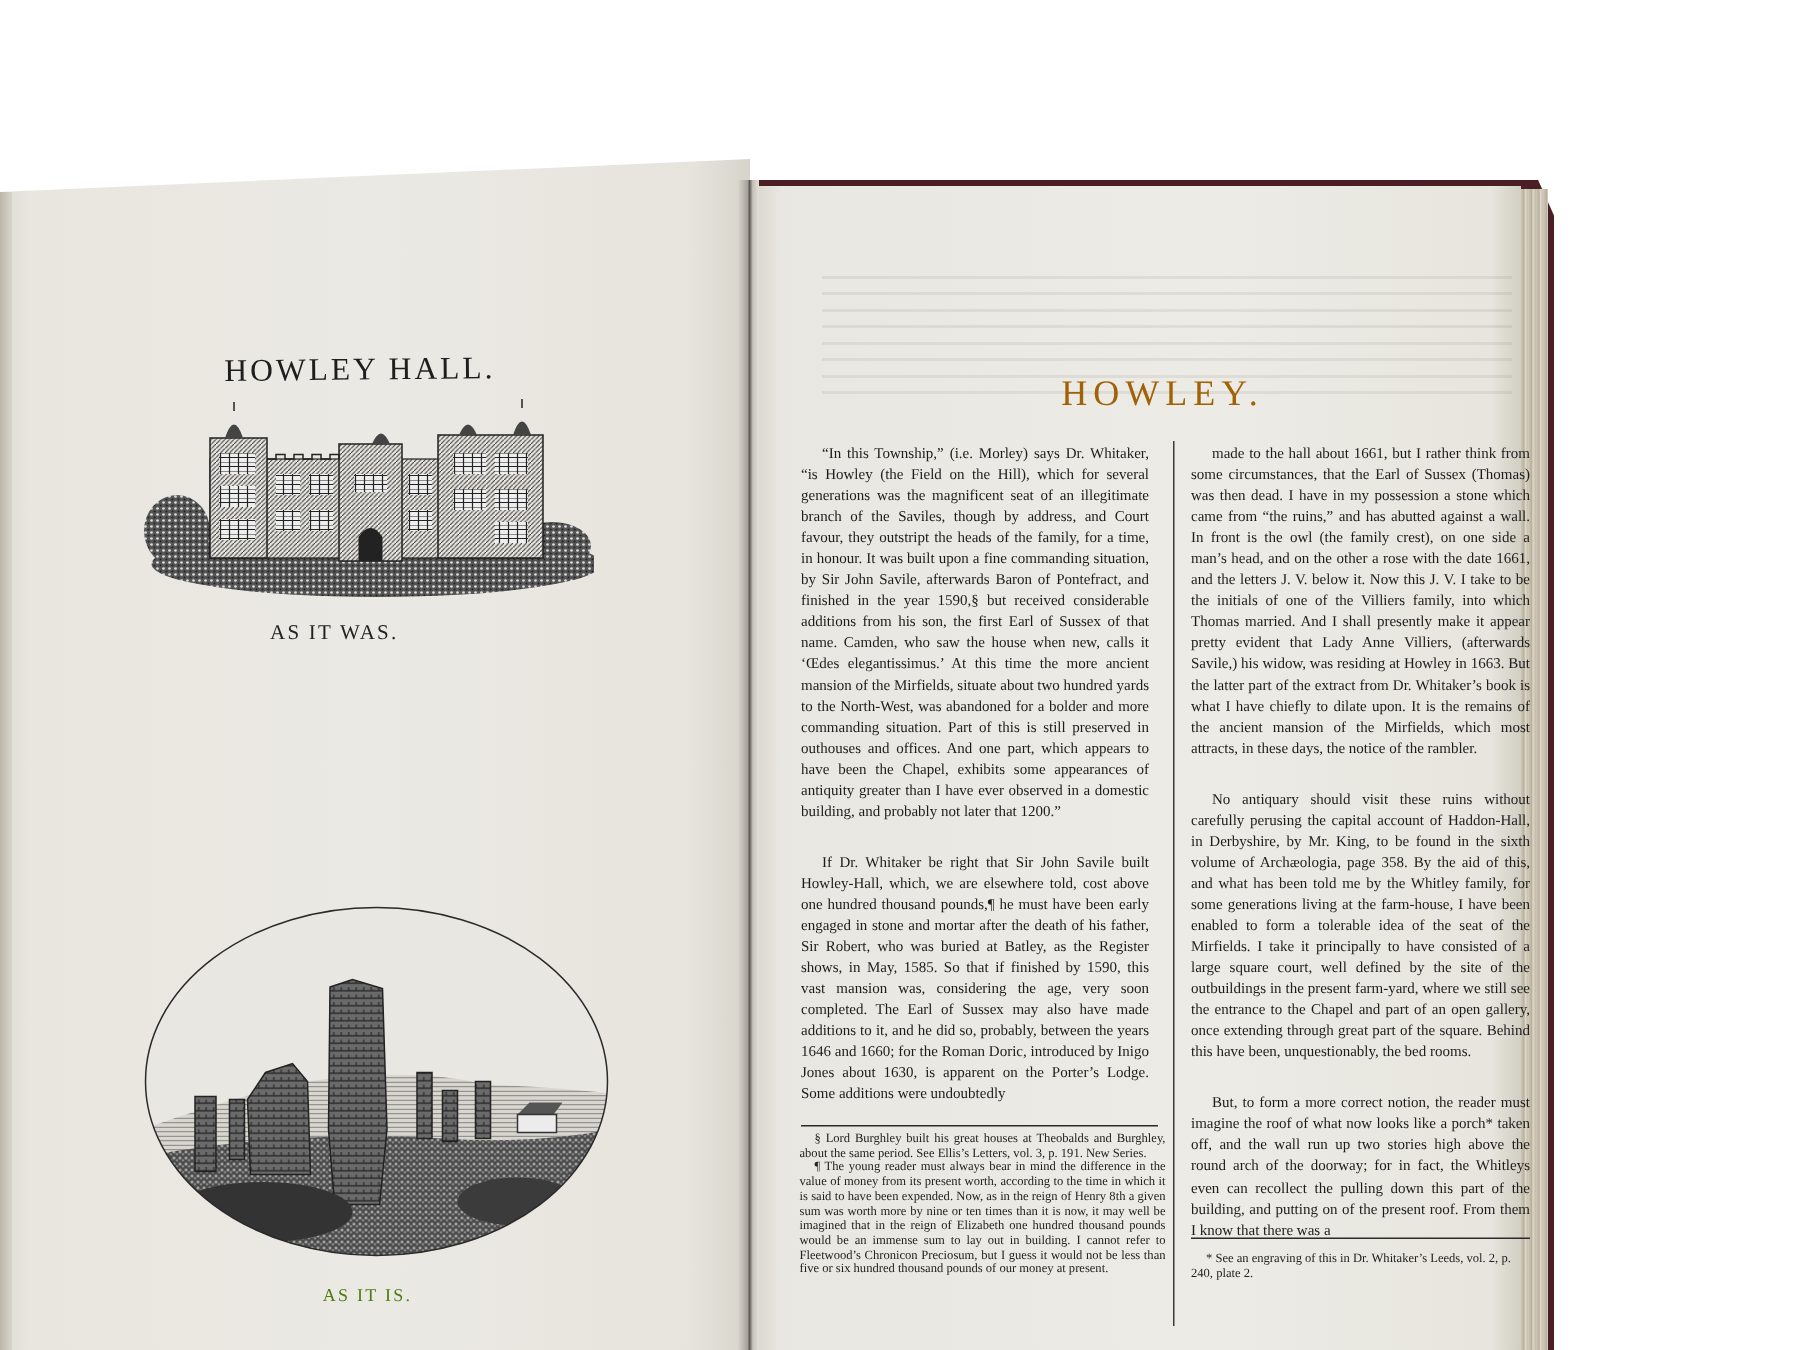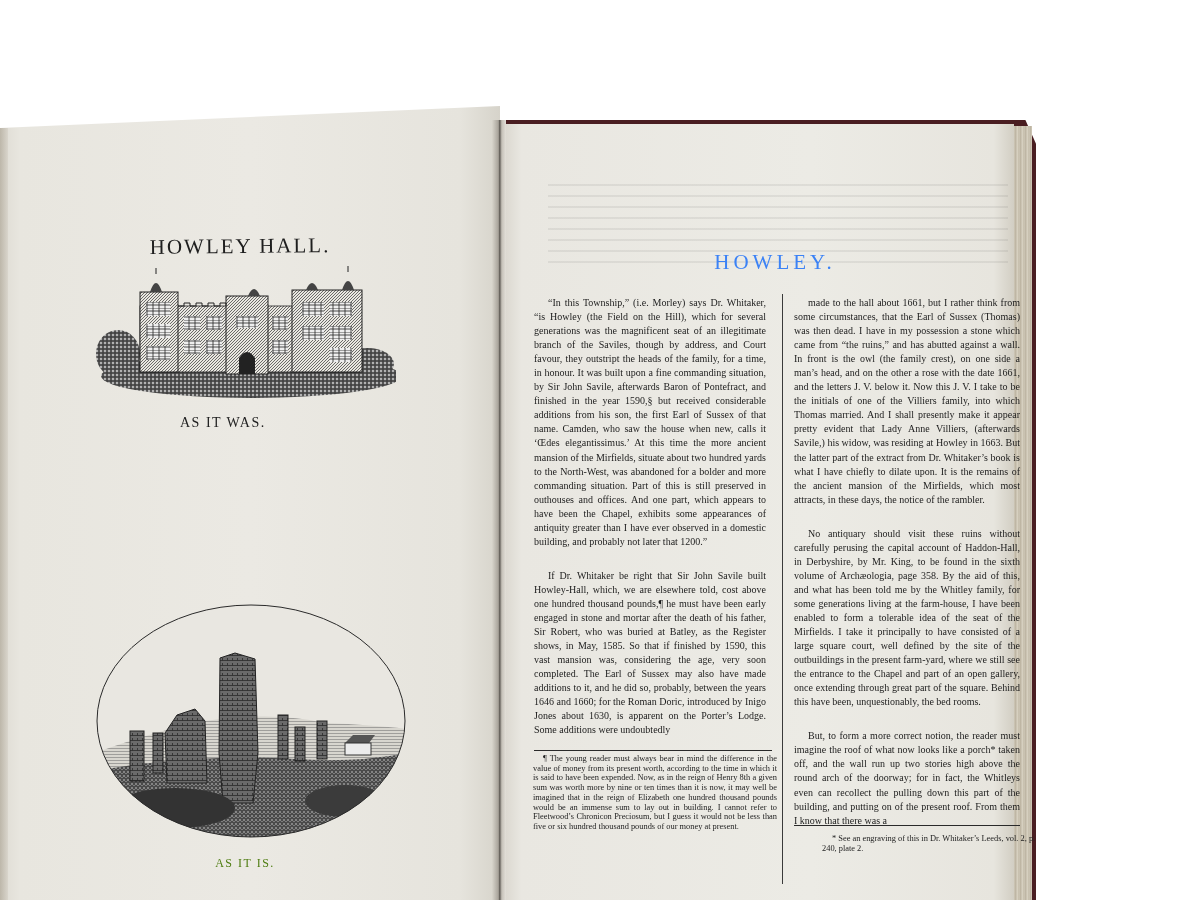--- a/index.html
+++ b/index.html
@@ -58,21 +58,21 @@
       position:absolute; left:95px; top:595px; width:312px; height:240px;
     }
     .caption-is {
       position:absolute; left:190px; top:848px; width:110px; text-align:center;
       font-size:12px; letter-spacing:1.5px; color:#4d7c0f;
     }
 
     
     .page-heading {
       position:absolute; left:700px; top:242px; width:150px; text-align:center;
-      font-size:21px; letter-spacing:4px; color:#3b82f6;
+      font-size:24px; letter-spacing:4px; color:#a16207;
     }
     .col {
       position:absolute; top:288px; width:232px;
       font-size:10px; line-height:14.05px; color:#1c1c1c; text-align:justify;
     }
     .col p { margin:0; text-indent:14px; }
     .col p + p { margin-top:20px; }
     .col-left { left:534px; }
     .col-right { left:794px; width:226px; }
     .col-rule {
@@ -80,21 +80,21 @@
     }
     .fn-rule-left { position:absolute; left:534px; top:742px; width:238px; height:1px; background:#2a2a2a; }
     .fn-rule-right { position:absolute; left:794px; top:817px; width:226px; height:1px; background:#2a2a2a; }
     .footnotes-left {
       position:absolute; left:533px; top:746px; width:244px;
       font-size:8.4px; line-height:9.7px; color:#222; text-align:justify;
     }
     .footnotes-left p { margin:0; text-indent:10px; }
     .footnotes-right {
       position:absolute; left:794px; top:826px; width:226px;
-      font-size:8.4px; line-height:9.7px; color:#222;margin-left:28px;
+      font-size:8.4px; line-height:9.7px; color:#222;
     }
     .footnotes-right p { margin:0; text-indent:10px; }
     .bleed {
       position:absolute; left:548px; top:176px; width:460px; height:80px;
       opacity:0.08;
       background:repeating-linear-gradient(180deg,#333 0px,#333 2px,transparent 2px,transparent 11px);
     }
   </style>
 </head>
 <body>
@@ -225,19 +225,20 @@
   </div>
   <div class="col-rule"></div>
   <div class="col col-right">
     <p>made to the hall about 1661, but I rather think from some circumstances, that the Earl of Sussex (Thomas) was then dead. I have in my possession a stone which came from “the ruins,” and has abutted against a wall. In front is the owl (the family crest), on one side a man’s head, and on the other a rose with the date 1661, and the letters J. V. below it. Now this J. V. I take to be the initials of one of the Villiers family, into which Thomas married. And I shall presently make it appear pretty evident that Lady Anne Villiers, (afterwards Savile,) his widow, was residing at Howley in 1663. But the latter part of the extract from Dr. Whitaker’s book is what I have chiefly to dilate upon. It is the remains of the ancient mansion of the Mirfields, which most attracts, in these days, the notice of the rambler.</p>
     <p>No antiquary should visit these ruins without carefully perusing the capital account of Haddon-Hall, in Derbyshire, by Mr. King, to be found in the sixth volume of Archæologia, page 358. By the aid of this, and what has been told me by the Whitley family, for some generations living at the farm-house, I have been enabled to form a tolerable idea of the seat of the Mirfields. I take it principally to have consisted of a large square court, well defined by the site of the outbuildings in the present farm-yard, where we still see the entrance to the Chapel and part of an open gallery, once extending through great part of the square. Behind this have been, unquestionably, the bed rooms.</p>
     <p>But, to form a more correct notion, the reader must imagine the roof of what now looks like a porch* taken off, and the wall run up two stories high above the round arch of the doorway; for in fact, the Whitleys even can recollect the pulling down this part of the building, and putting on of the present roof. From them I know that there was a</p>
   </div>
 
   <div class="fn-rule-left"></div>
   <div class="footnotes-left">
+    <p>§ Lord Burghley built his great houses at Theobalds and Burghley, about the same period. See Ellis’s Letters, vol. 3, p. 191. New Series.</p>
     <p>¶ The young reader must always bear in mind the difference in the value of money from its present worth, according to the time in which it is said to have been expended. Now, as in the reign of Henry 8th a given sum was worth more by nine or ten times than it is now, it may well be imagined that in the reign of Elizabeth one hundred thousand pounds would be an immense sum to lay out in building. I cannot refer to Fleetwood’s Chronicon Preciosum, but I guess it would not be less than five or six hundred thousand pounds of our money at present.</p>
   </div>
   <div class="fn-rule-right"></div>
   <div class="footnotes-right">
     <p>* See an engraving of this in Dr. Whitaker’s Leeds, vol. 2, p. 240, plate 2.</p>
   </div>
 </div>
 
 </body></html>

